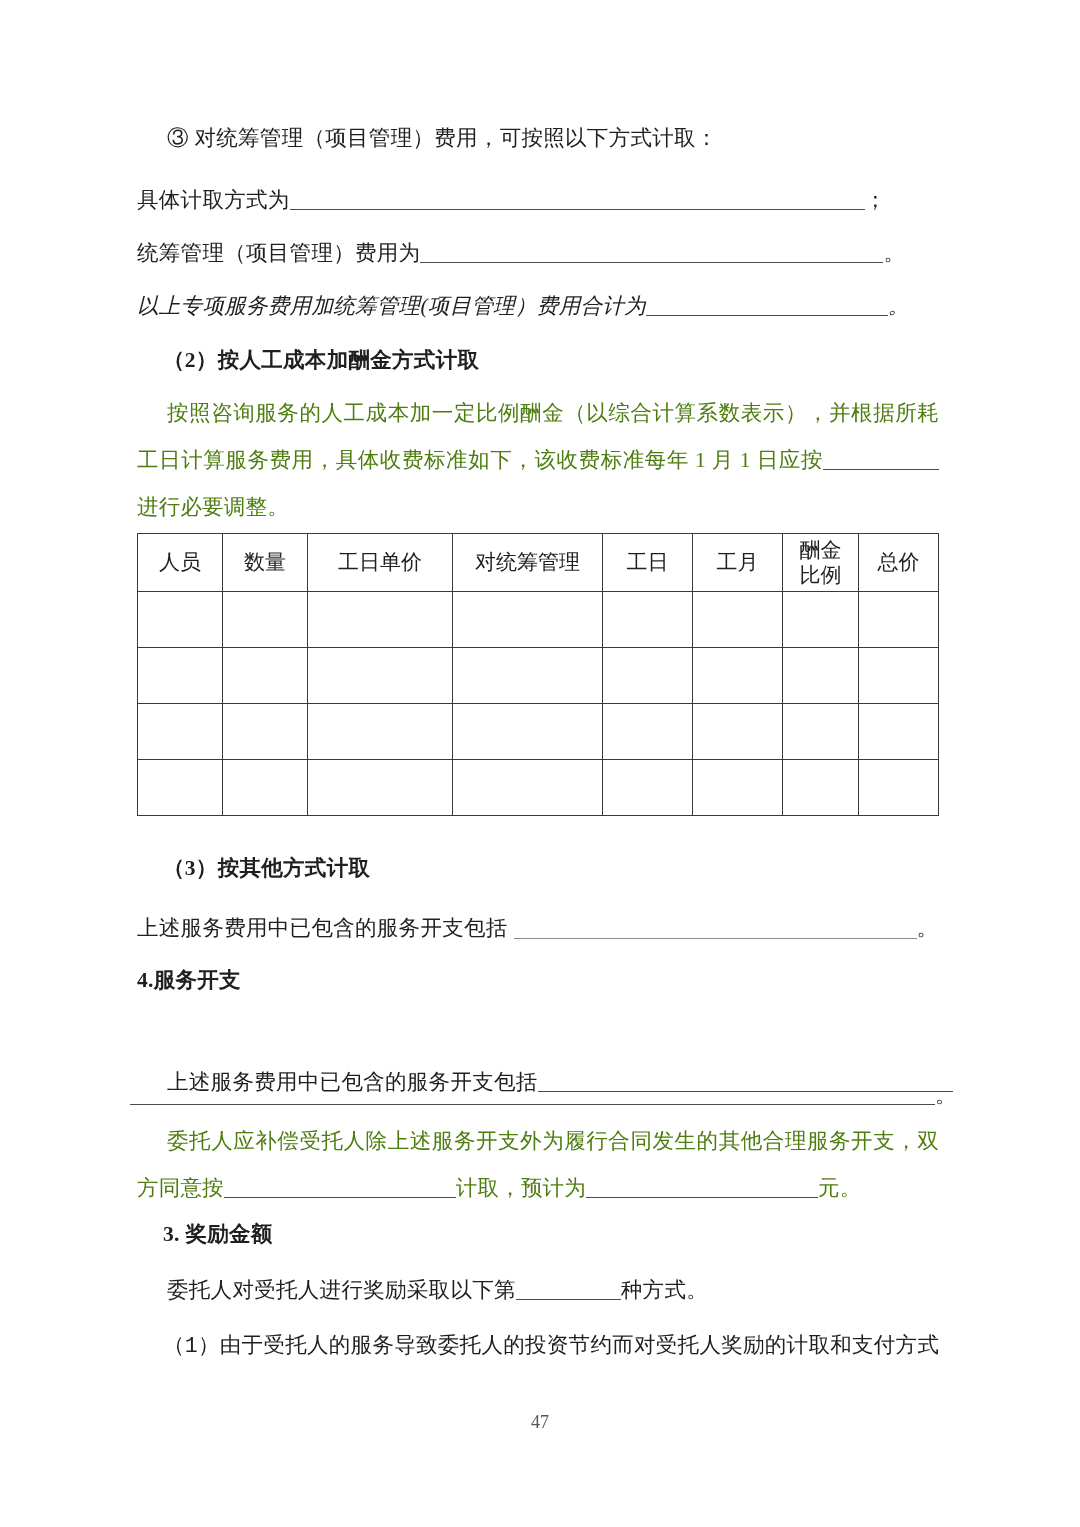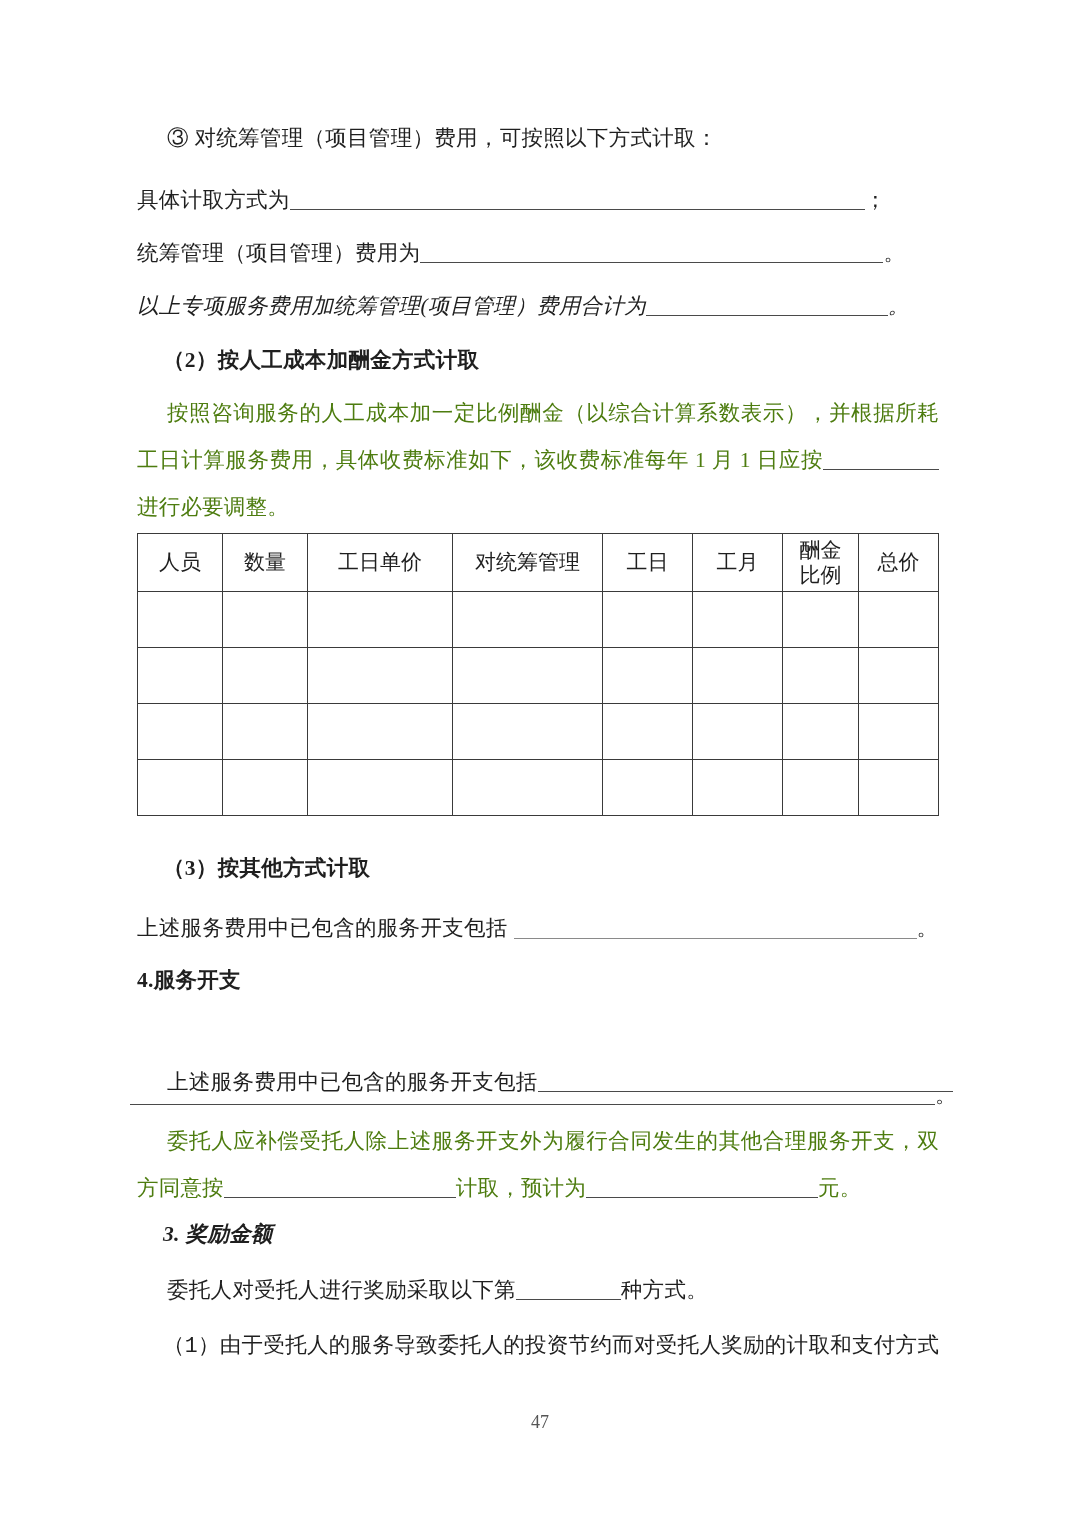--- a/index.html
+++ b/index.html
@@ -212,21 +212,21 @@
     </div>
 
     <div class="row line" style="top:1085px; left:-7px;">
       <span class="blank" style="width:805px;"></span><span class="tail">。</span>
     </div>
 
     <div class="row para indent" style="top:1118px; width:802px;">
       <span>委托人应补偿受托人除上述服务开支外为履行合同发生的其他合理服务开支，双方同意按</span><span class="blank" style="width:232px;"></span><span>计取，预计为</span><span class="blank" style="width:232px;"></span><span>元。</span>
     </div>
 
-    <div class="row line bold" style="top:1224px;font-style:italic;">
+    <div class="row line bold" style="top:1224px;">
       <span style="margin-left:26px;">3. 奖励金额</span>
     </div>
 
     <div class="row line" style="top:1280px;">
       <span style="margin-left:30px;">委托人对受托人进行奖励采取以下第</span><span class="blank" style="width:105px;"></span><span>种方式。</span>
     </div>
 
     <div class="row line" style="top:1335px;">
       <span style="margin-left:26px;font-family:Liberation Mono, monospace;">（1）由于受托人的服务导致委托人的投资节约而对受托人奖励的计取和支付方式</span>
     </div>

